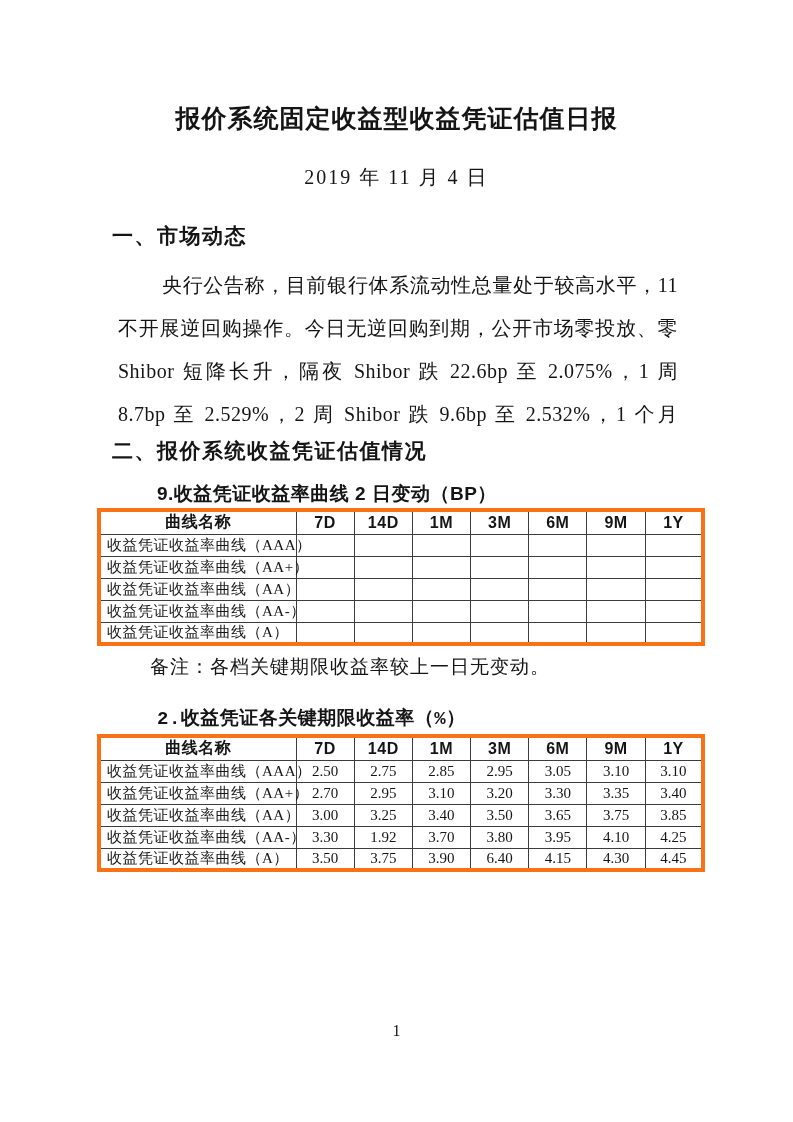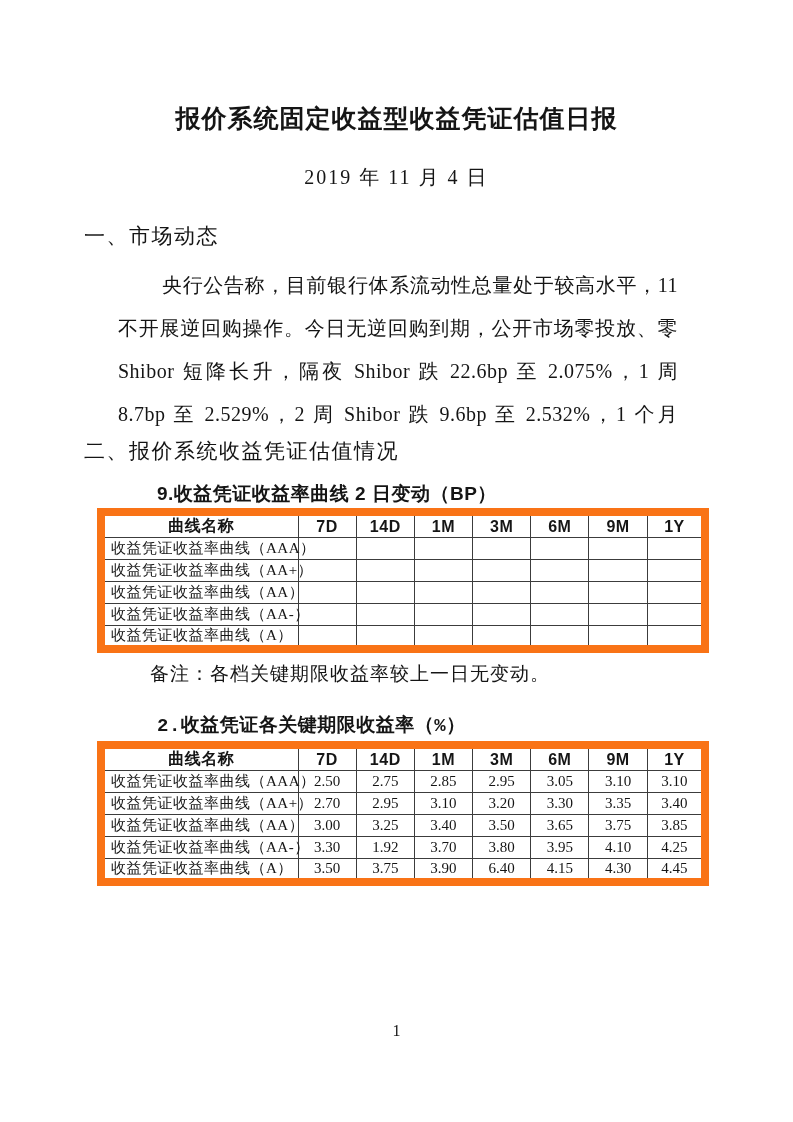--- a/index.html
+++ b/index.html
@@ -24,23 +24,23 @@
   }
   .doc-date {
     margin-top: 30px;
     text-align: center;
     font-family: "Liberation Serif", serif;
     font-size: 20px;
     line-height: 24px;
     letter-spacing: 2px;
   }
   .sec-heading {
-    margin: 34px 0 0 84px;
-    font-family: "Liberation Sans", sans-serif;
-    font-weight: normal;
+    margin: 34px 0 0 112px;
+    font-family: "Liberation Sans", sans-serif;
+    font-weight: bold;
     font-size: 21px;
     line-height: 25px;
     letter-spacing: 1.5px;
   }
   .sec-heading.second { margin-top: 2px; }
   .market-para {
     margin: 16px 0 0 118px;
     width: 560px;
     font-family: "Liberation Serif", serif;
     font-size: 20px;
@@ -57,21 +57,21 @@
     font-size: 19px;
     line-height: 22px;
     letter-spacing: 0.5px;
   }
   .sub-heading.second { margin-top: 30px; font-family: Liberation Mono, monospace; }
   table.dtable {
     border-collapse: collapse;
     table-layout: fixed;
     margin: 3px 0 0 97px;
     width: 604px;
-    border: 8px solid #f97316;
+    border: 4px solid #f97316;
   }
   table.dtable.second { margin-top: 4px; }
   col.c-name { width: 197px; }
   col.c-num { width: 58.2px; }
   .dtable th, .dtable td {
     border: 1px solid #3c3c3c;
     height: 22px;
     padding: 0;
     vertical-align: middle;
   }

